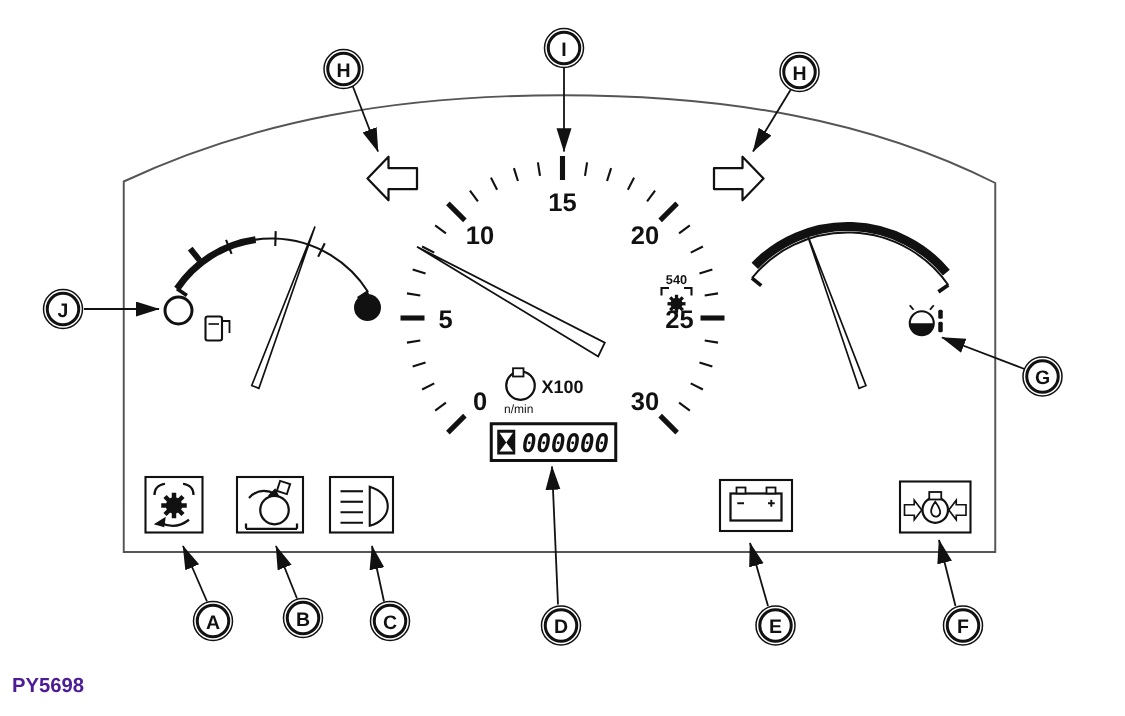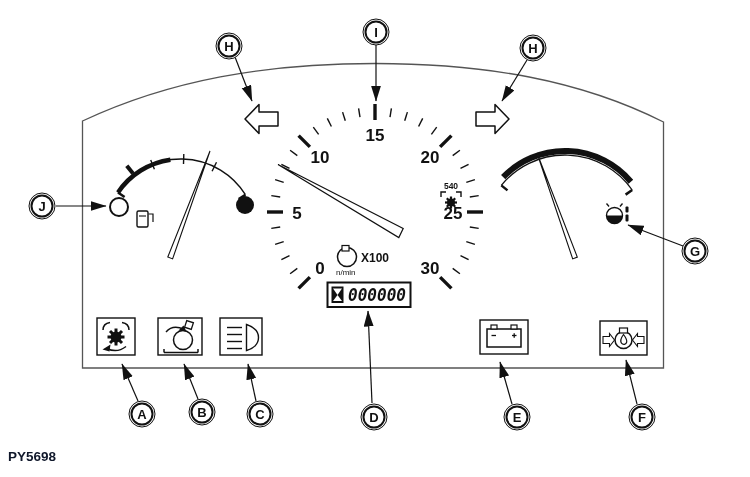--- a/index.html
+++ b/index.html
@@ -3,21 +3,21 @@
 <meta charset="utf-8">
 <style>
   html,body{margin:0;padding:0;background:#fff;}
   .canvas{position:relative;width:750px;height:477px;background:#ffffff;overflow:hidden;
           font-family:"Liberation Sans", sans-serif;}
   svg{position:absolute;left:0;top:0;}
   svg text{font-family:"Liberation Sans", sans-serif;fill:#111;}
   .dial-num{font-size:17px;font-weight:bold;}
   .callout-letter{font-size:13px;font-weight:bold;}
   .small-lbl{font-size:8px;}
-  .caption{position:absolute;left:8px;top:449px;font-size:13.5px;font-weight:bold;color:#0f172a;}
+  .caption{position:absolute;left:8px;top:449px;font-size:13.5px;font-weight:bold;color:#4c1d95;}
   .odo-digits{font-family:"DejaVu Sans Mono", monospace;font-style:italic;font-weight:bold;font-size:17px;}
 </style>
 </head>
 <body>
 
 <div class="canvas">
 <svg width="750" height="477" viewBox="0 0 750 477">
   <defs>
     <marker id="arr" markerWidth="17" markerHeight="11" refX="15.5" refY="5" orient="auto" markerUnits="userSpaceOnUse">
       <polygon points="0,0 16,5 0,10" fill="#111"></polygon>

